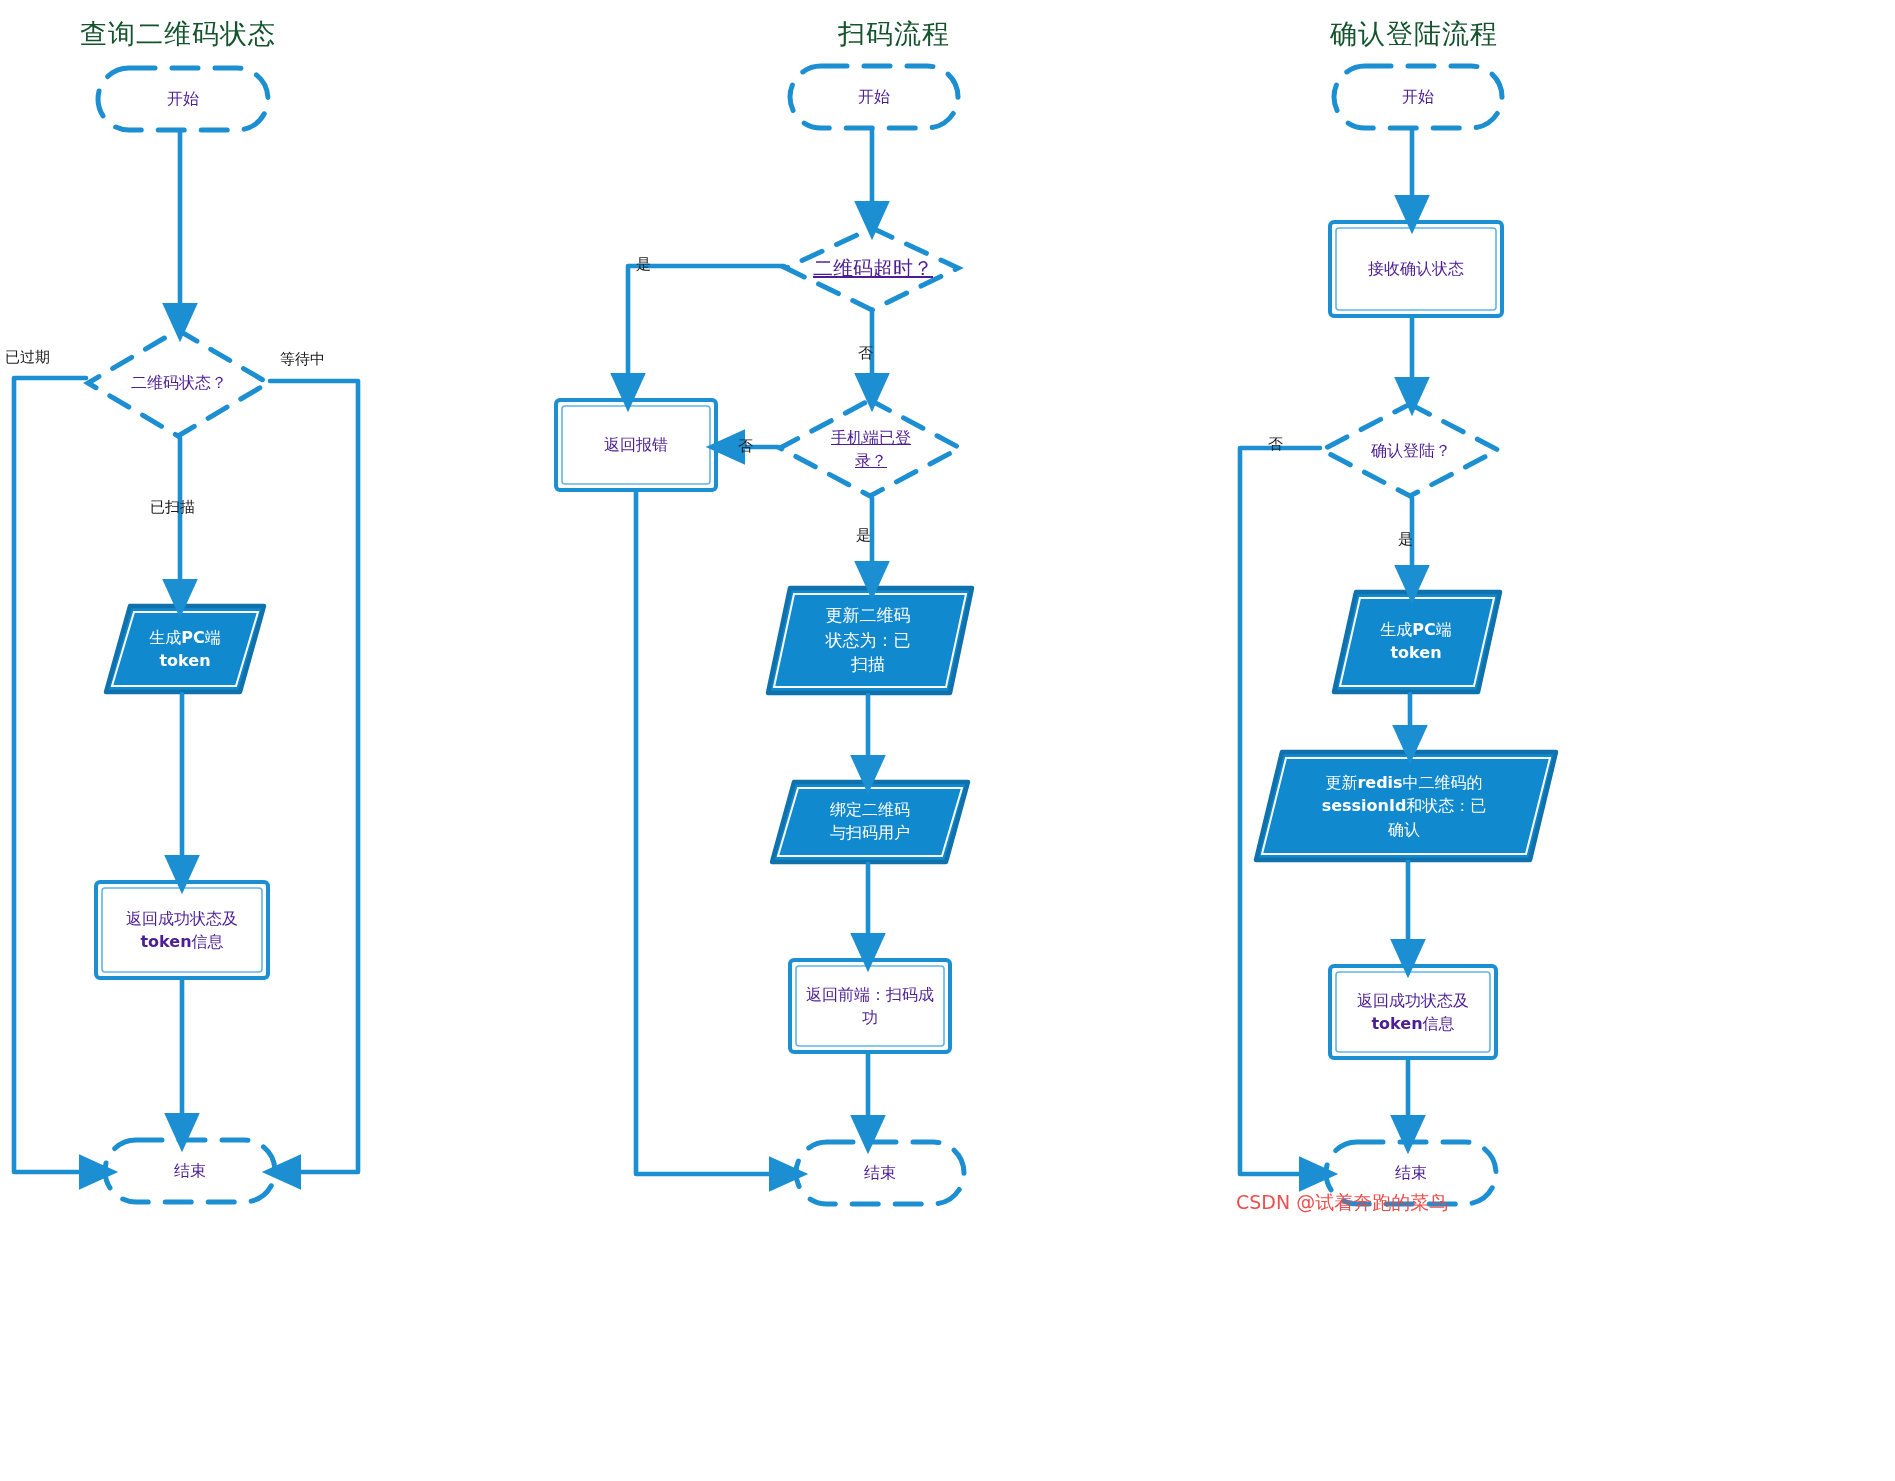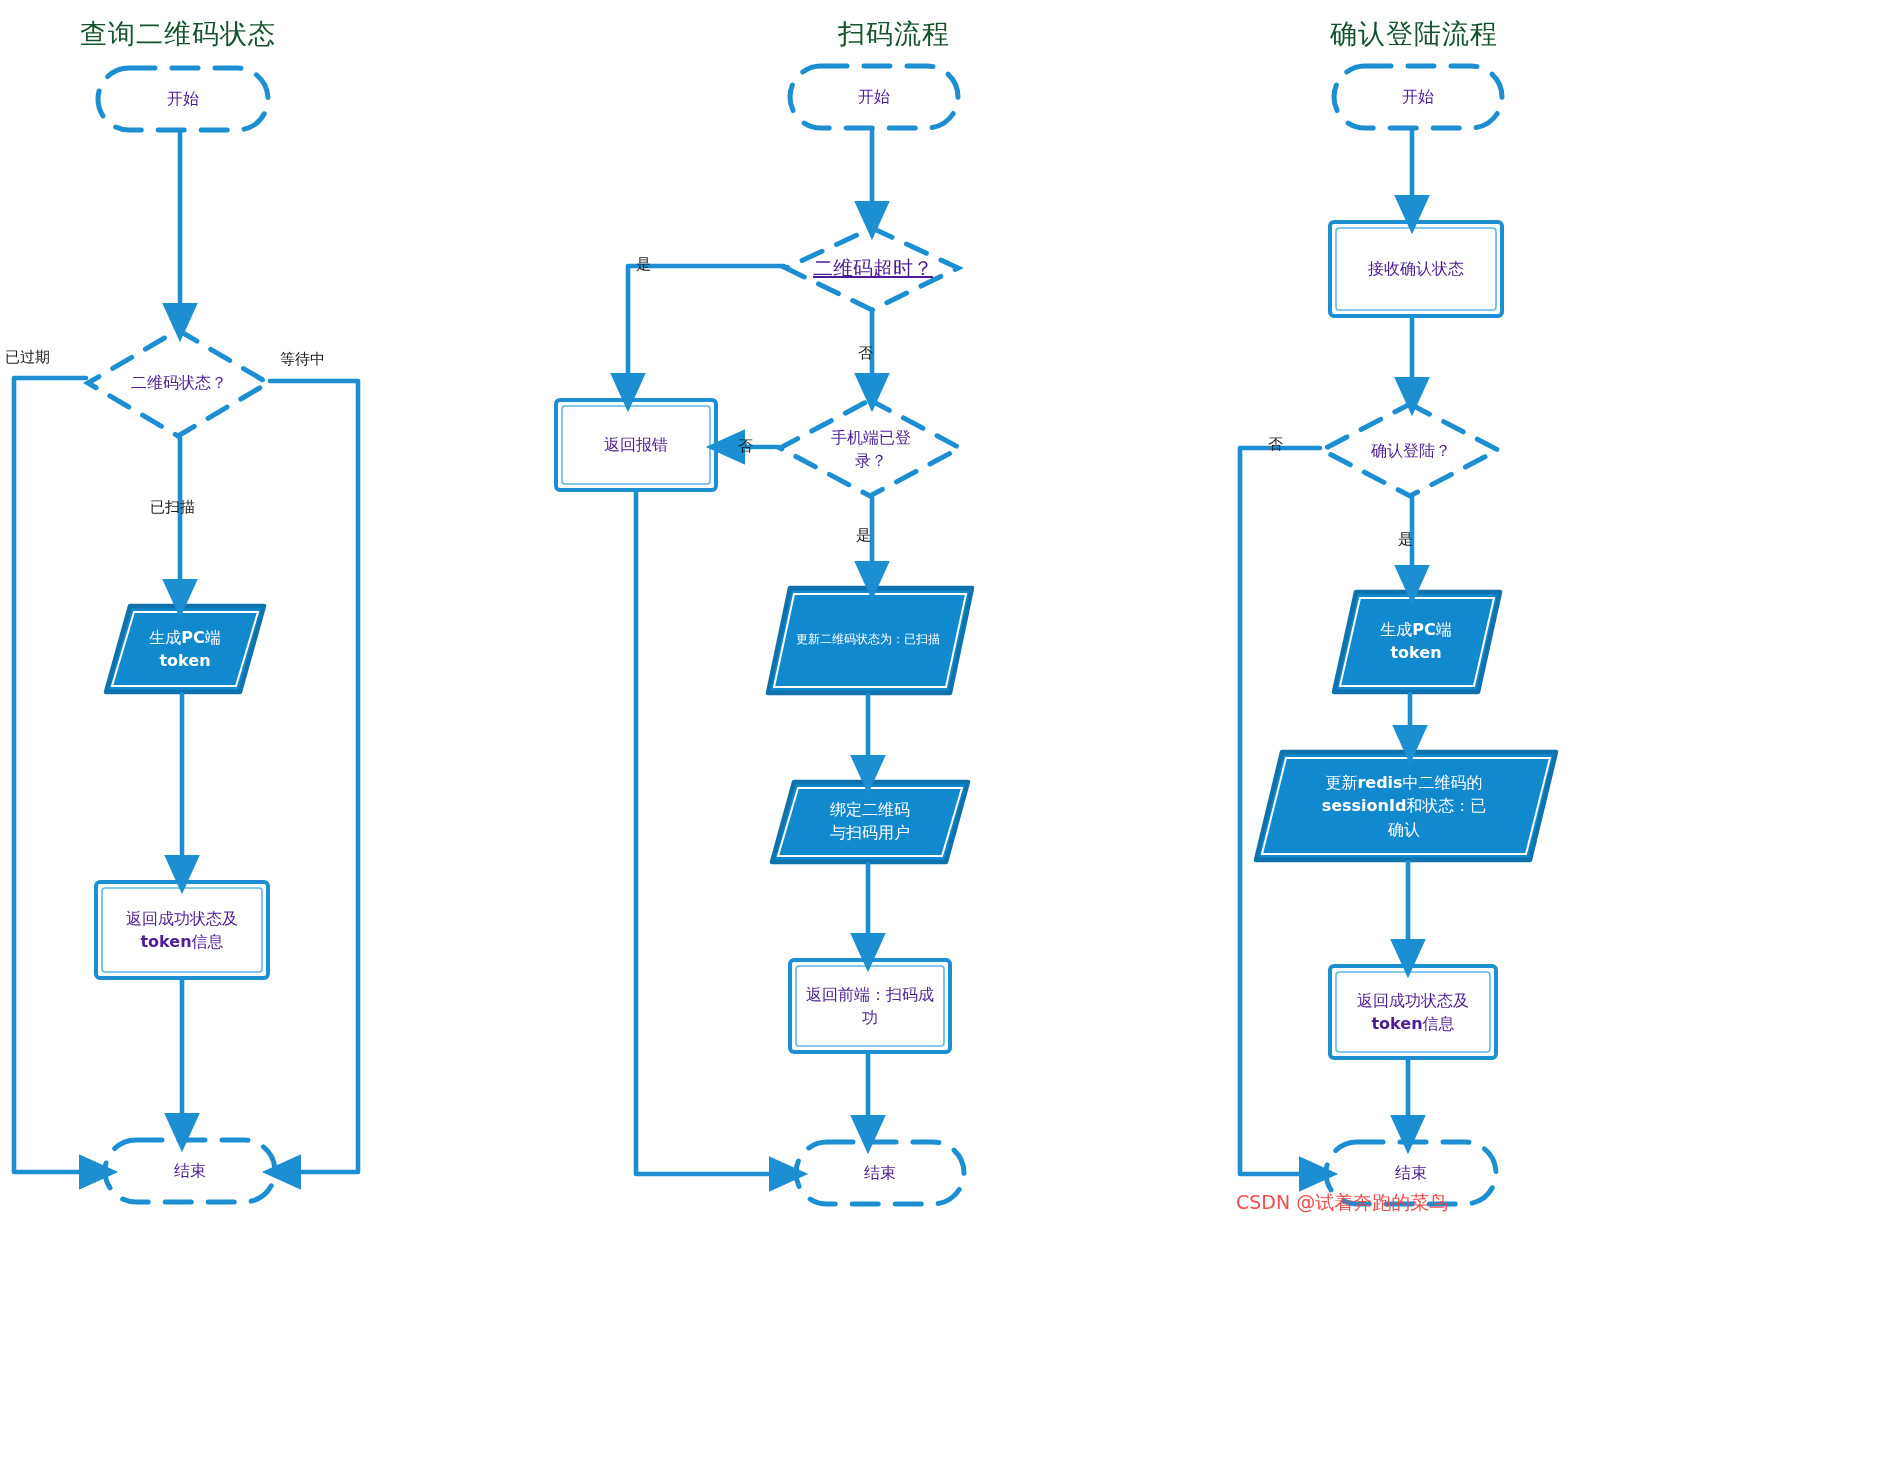--- a/index.html
+++ b/index.html
@@ -152,25 +152,25 @@
   </div>
   <div class="nodelabel nl-dark" style="left:96px;top:882px;width:172px;height:96px;font-size:16px;flex-direction:column;">
     <span>返回成功状态及</span>
     <span><b>token</b><span>信息</span></span>
   </div>
   <div class="nodelabel nl-dark" style="left:105px;top:1140px;width:170px;height:62px;font-size:16px;">结束</div>
 
   <div class="nodelabel nl-dark" style="left:790px;top:66px;width:168px;height:62px;font-size:16px;">开始</div>
   <div class="nodelabel nl-dark" style="left:800px;top:247px;width:146px;height:42px;font-size:20px;text-decoration:underline;">二维码超时？</div>
   <div class="nodelabel nl-dark" style="left:556px;top:400px;width:160px;height:90px;font-size:16px;">返回报错</div>
-  <div class="nodelabel nl-dark" style="left:800px;top:424px;width:142px;height:50px;font-size:16px;flex-direction:column;">
+  <div class="nodelabel nl-dark" style="left:800px;top:424px;width:142px;height:50px;font-size:16px;flex-direction:column;text-decoration:underline;">
     <span>手机端已登</span>
     <span>录？</span>
   </div>
-  <div class="nodelabel nl-white" style="left:790px;top:592px;width:156px;height:96px;font-size:12px;flex-direction:row;">
+  <div class="nodelabel nl-white" style="left:790px;top:592px;width:156px;height:96px;font-size:17px;flex-direction:column;">
     <span>更新二维码</span>
     <span>状态为：已</span>
     <span>扫描</span>
   </div>
   <div class="nodelabel nl-dark" style="left:790px;top:960px;width:160px;height:92px;font-size:16px;flex-direction:column;">
     <span>返回前端：扫码成</span>
     <span>功</span>
   </div>
   <div class="nodelabel nl-white" style="left:792px;top:784px;width:156px;height:74px;font-size:16px;flex-direction:column;">
     <span>绑定二维码</span>

